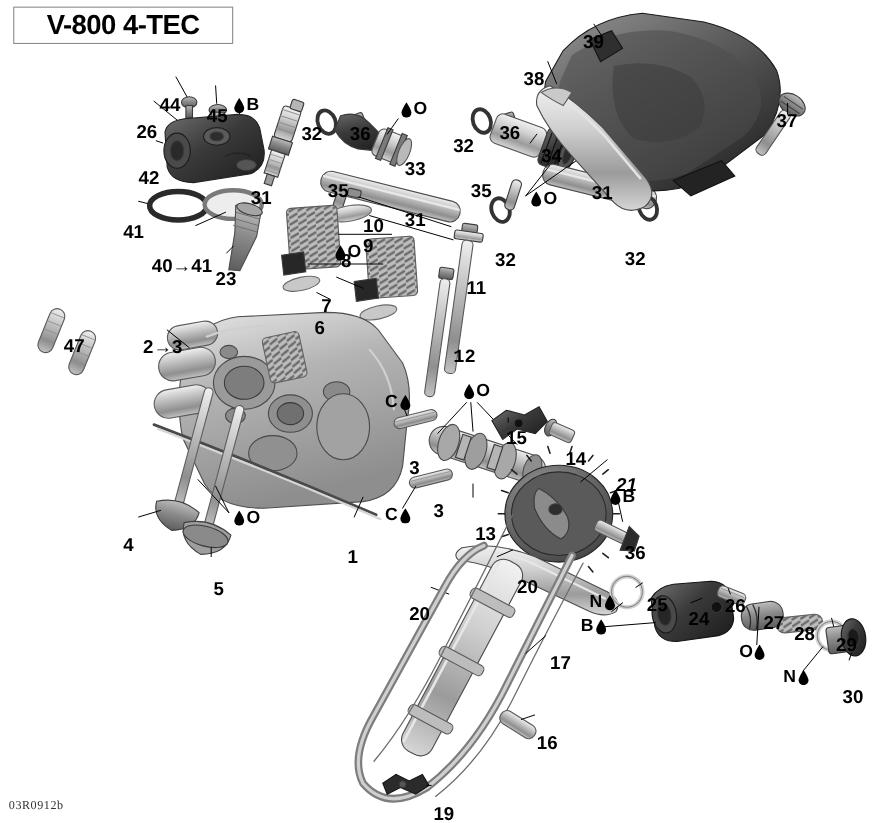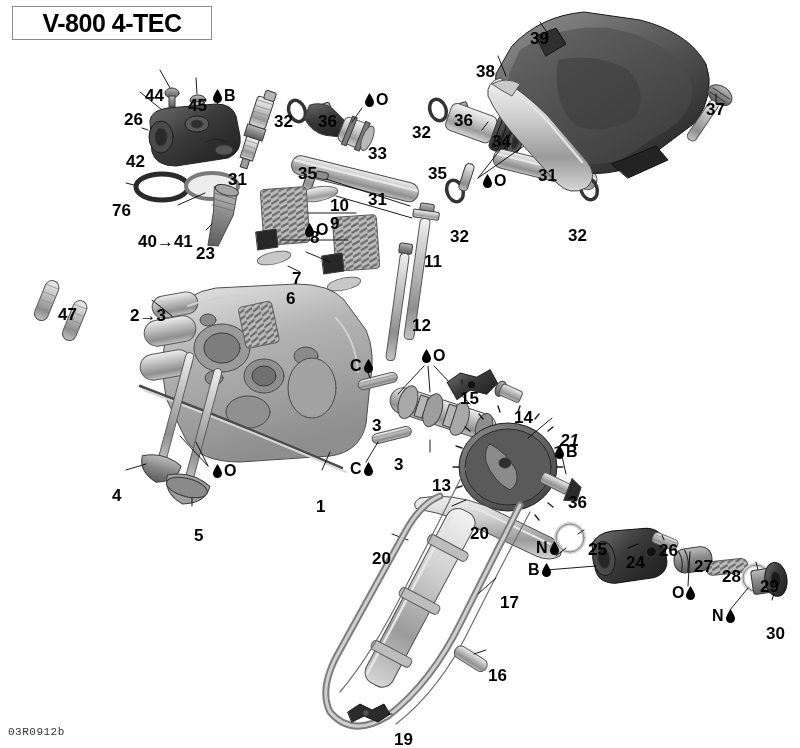--- a/index.html
+++ b/index.html
@@ -12,21 +12,21 @@
   .title-box span{font-size:25px;font-weight:bold;letter-spacing:-0.5px;
                   font-family:"Liberation Sans",sans-serif;}
   .callout{position:absolute;font-size:17px;font-weight:bold;
            font-family:"Liberation Sans",sans-serif;white-space:nowrap;
            line-height:1;margin-top:25px;}
   .fluid{position:absolute;font-size:16px;font-weight:bold;white-space:nowrap;
          line-height:1;display:flex;align-items:center;gap:1px;}
   .drop{display:inline-block;width:11px;height:14px;position:relative;}
   .drop svg{display:block;}
   .footer{position:absolute;left:8px;top:726px;font-size:11px;
-          font-family:Liberation Mono, monospace;color:#333;letter-spacing:0.5px;}
+          font-family:Liberation Serif, serif;color:#333;letter-spacing:0.5px;}
   svg.art{position:absolute;left:0;top:0;width:800px;height:748px;pointer-events:none;}
 </style>
 </head>
 <body>
 
 <div id="diagram">
 
   <div class="title-box">
     <span>V-800 4-TEC</span>
   </div>
@@ -441,36 +441,36 @@
 
     </g>
   </svg>
 
   <div>
     <div class="callout" style="left:145px;top:62px;">44</div>
     <div class="callout" style="left:188px;top:72px;">45</div>
     <div class="callout" style="left:124px;top:86px;">26</div>
     <div class="callout" style="left:126px;top:128px;">42</div>
     <div class="callout" style="left:228px;top:146px;">31</div>
-    <div class="callout" style="left:112px;top:177px;">76</div>
+    <div class="callout" style="left:112px;top:177px;">41</div>
     <div class="callout" style="left:138px;top:208px;">40→41</div>
     <div class="callout" style="left:196px;top:220px;">23</div>
     <div class="callout" style="left:274px;top:88px;">32</div>
     <div class="callout" style="left:318px;top:88px;">36</div>
     <div class="callout" style="left:368px;top:120px;">33</div>
     <div class="callout" style="left:298px;top:140px;">35</div>
     <div class="callout" style="left:330px;top:172px;">10</div>
     <div class="callout" style="left:330px;top:190px;">9</div>
     <div class="callout" style="left:310px;top:204px;">8</div>
     <div class="callout" style="left:292px;top:245px;">7</div>
     <div class="callout" style="left:286px;top:265px;">6</div>
     <div class="callout" style="left:368px;top:166px;">31</div>
     <div class="callout" style="left:450px;top:203px;">32</div>
     <div class="callout" style="left:424px;top:228px;">11</div>
-    <div class="callout" style="left:412px;top:292px;">12</div>
+    <div class="callout" style="left:412px;top:292px;font-family:Liberation Mono, monospace;">12</div>
     <div class="callout" style="left:412px;top:99px;">32</div>
     <div class="callout" style="left:454px;top:87px;">36</div>
     <div class="callout" style="left:492px;top:108px;">34</div>
     <div class="callout" style="left:428px;top:140px;">35</div>
     <div class="callout" style="left:538px;top:142px;">31</div>
     <div class="callout" style="left:568px;top:202px;">32</div>
     <div class="callout" style="left:530px;top:5px;">39</div>
     <div class="callout" style="left:476px;top:38px;">38</div>
     <div class="callout" style="left:706px;top:76px;">37</div>
     <div class="callout" style="left:58px;top:281px;">47</div>

